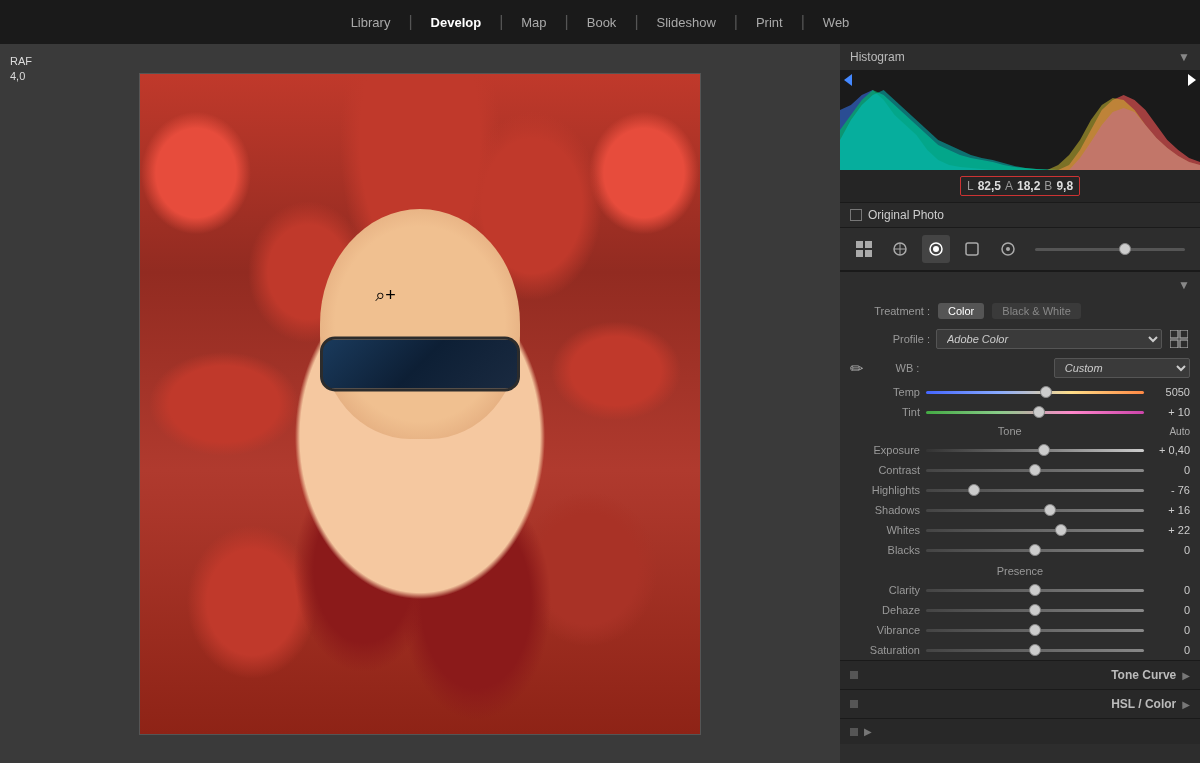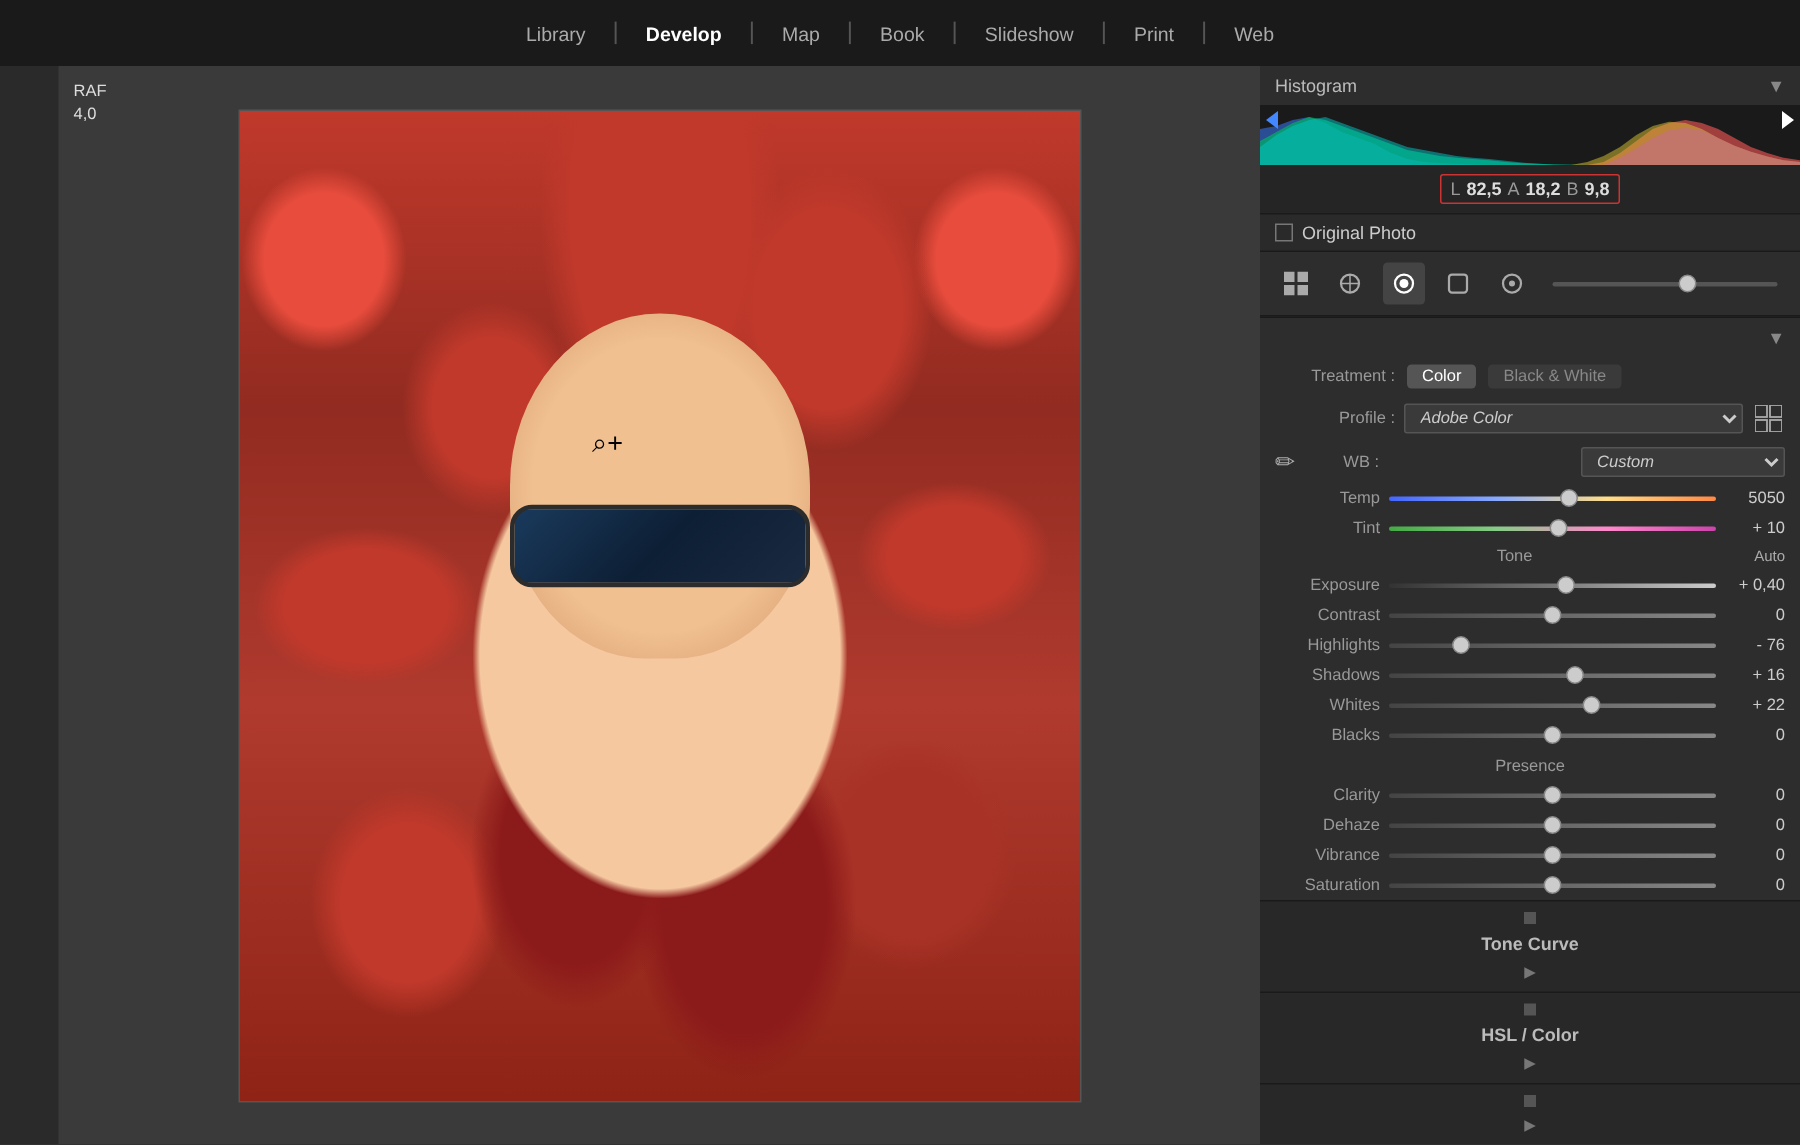--- a/index.html
+++ b/index.html
@@ -50,21 +50,20 @@
       left: 0; right: 0;
       height: 2px;
       background: #a0a0a0;
     }
 
     
     .main-area {
       display: flex;
       flex: 1;
       overflow: hidden;
-      padding-left: 39px;
     }
 
     
     .photo-area {
       flex: 1;
       background: #3a3a3a;
       display: flex;
       flex-direction: column;
       align-items: center;
       justify-content: flex-start;
@@ -445,21 +444,20 @@
 
     
     .collapsible-row {
       display: flex;
       align-items: center;
       padding: 7px 10px;
       background: #282828;
       border-top: 1px solid #1a1a1a;
       cursor: pointer;
       gap: 6px;
-      flex-direction: column;
     }
 
     .collapsible-left {
       width: 8px;
       height: 8px;
       background: #555;
       flex-shrink: 0;
     }
 
     .collapsible-title {

